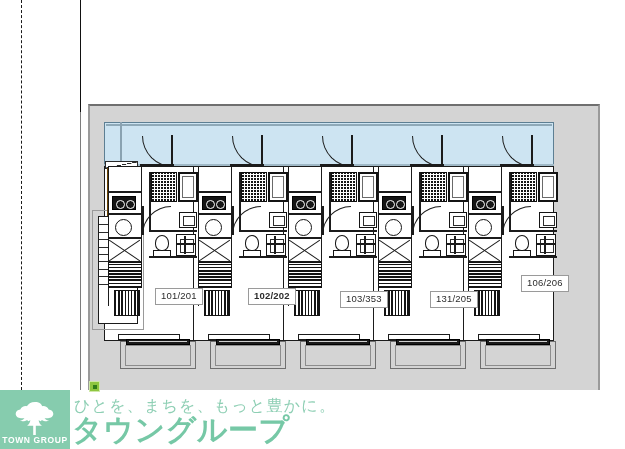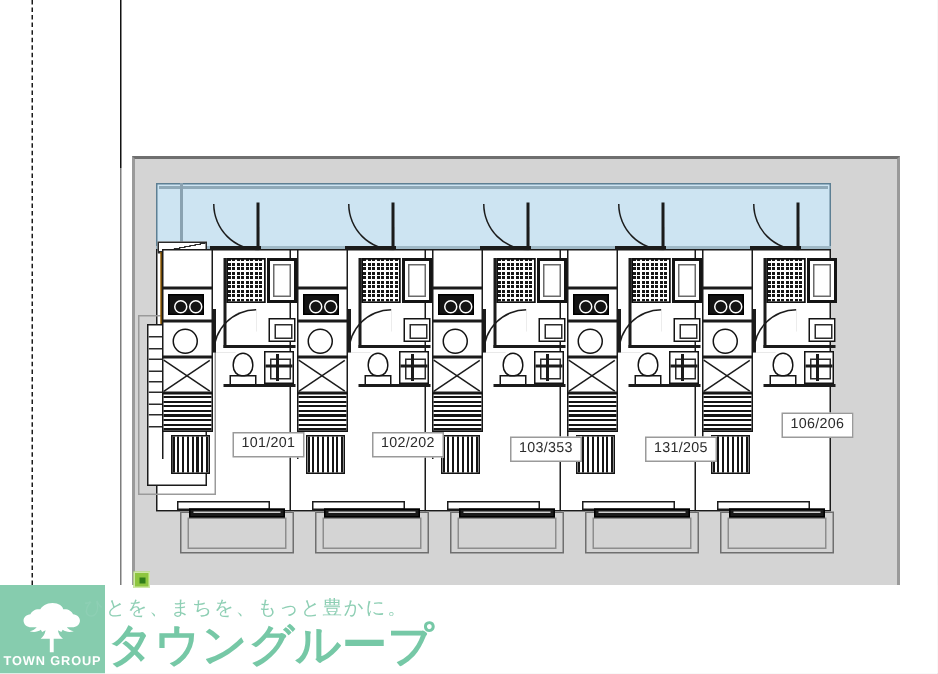--- a/index.html
+++ b/index.html
@@ -206,22 +206,22 @@
     position:absolute;left:0;top:390px;width:70px;height:59px;background:#86ccae;
   }
   .brand-mark .tree{
     position:absolute;left:50%;top:11px;transform:translateX(-50%);
   }
   .brand-mark .brand-sub{
     position:absolute;left:0;bottom:4px;width:100%;text-align:center;
     color:#ffffff;font-size:8.5px;letter-spacing:.6px;font-weight:bold;
   }
   .brand-tagline{
-    position:absolute;left:56px;top:396px;color:#8ecfb4;
-    font-size:13px;letter-spacing:1.2px;white-space:nowrap;
+    position:absolute;left:74px;top:396px;color:#8ecfb4;
+    font-size:16px;letter-spacing:1.2px;white-space:nowrap;
     font-family:"DejaVu Sans","Liberation Sans",sans-serif;
   }
   .brand-name{
     position:absolute;left:72px;top:410px;color:#76c8a6;
     font-size:30px;font-weight:bold;letter-spacing:.5px;white-space:nowrap;
     font-family:"DejaVu Sans","Liberation Sans",sans-serif;
   }
   .green-pin{
     position:absolute;left:89px;top:381px;width:11px;height:11px;
     background:#8ec640;border:1px solid #cfe8a8;box-sizing:border-box;
@@ -444,21 +444,21 @@
         <div class="blk" style="left: 45px; top: 6px; width: 1.6px; height: 60px;"></div>
         <div class="blk" style="left: 45px; top: 64px; width: 48px; height: 1.6px;"></div>
         <div class="blk" style="left: 45px; top: 90px; width: 48px; height: 1.6px;"></div>
         <div class="blk" style="left: 4px; top: 122px; width: 1.4px; height: 18px;"></div>
         <div class="louvre-v" style="left: 10px; top: 124px; width: 26px; height: 26px;"></div>
         <div class="balcony-door" style="left: 14px; top: 168px; width: 62px; height: 6px;"></div>
       </div>
     </div>
 
   <div class="room-label" style="left:155px;top:288px;">101/201</div>
-  <div class="room-label" style="left:248px;top:288px;">102/202</div>
+  <div class="room-label" style="left:248px;top:288px;font-weight:bold;">102/202</div>
   <div class="room-label" style="left:340px;top:291px;">103/353</div>
   <div class="room-label" style="left:430px;top:291px;">131/205</div>
   <div class="room-label" style="left:521px;top:275px;">106/206</div>
 
   <div id="balconies">
       <div class="balcony" style="left: 120px; top: 341px; width: 76px; height: 28px;"></div>
       <div class="balcony-in" style="left: 125px; top: 345px; width: 66px; height: 21px;"></div>
       <div class="balcony-rail" style="left: 126px; top: 339px; width: 64px; height: 6px;"></div>
       <div class="balcony" style="left: 210px; top: 341px; width: 76px; height: 28px;"></div>
       <div class="balcony-in" style="left: 215px; top: 345px; width: 66px; height: 21px;"></div>

